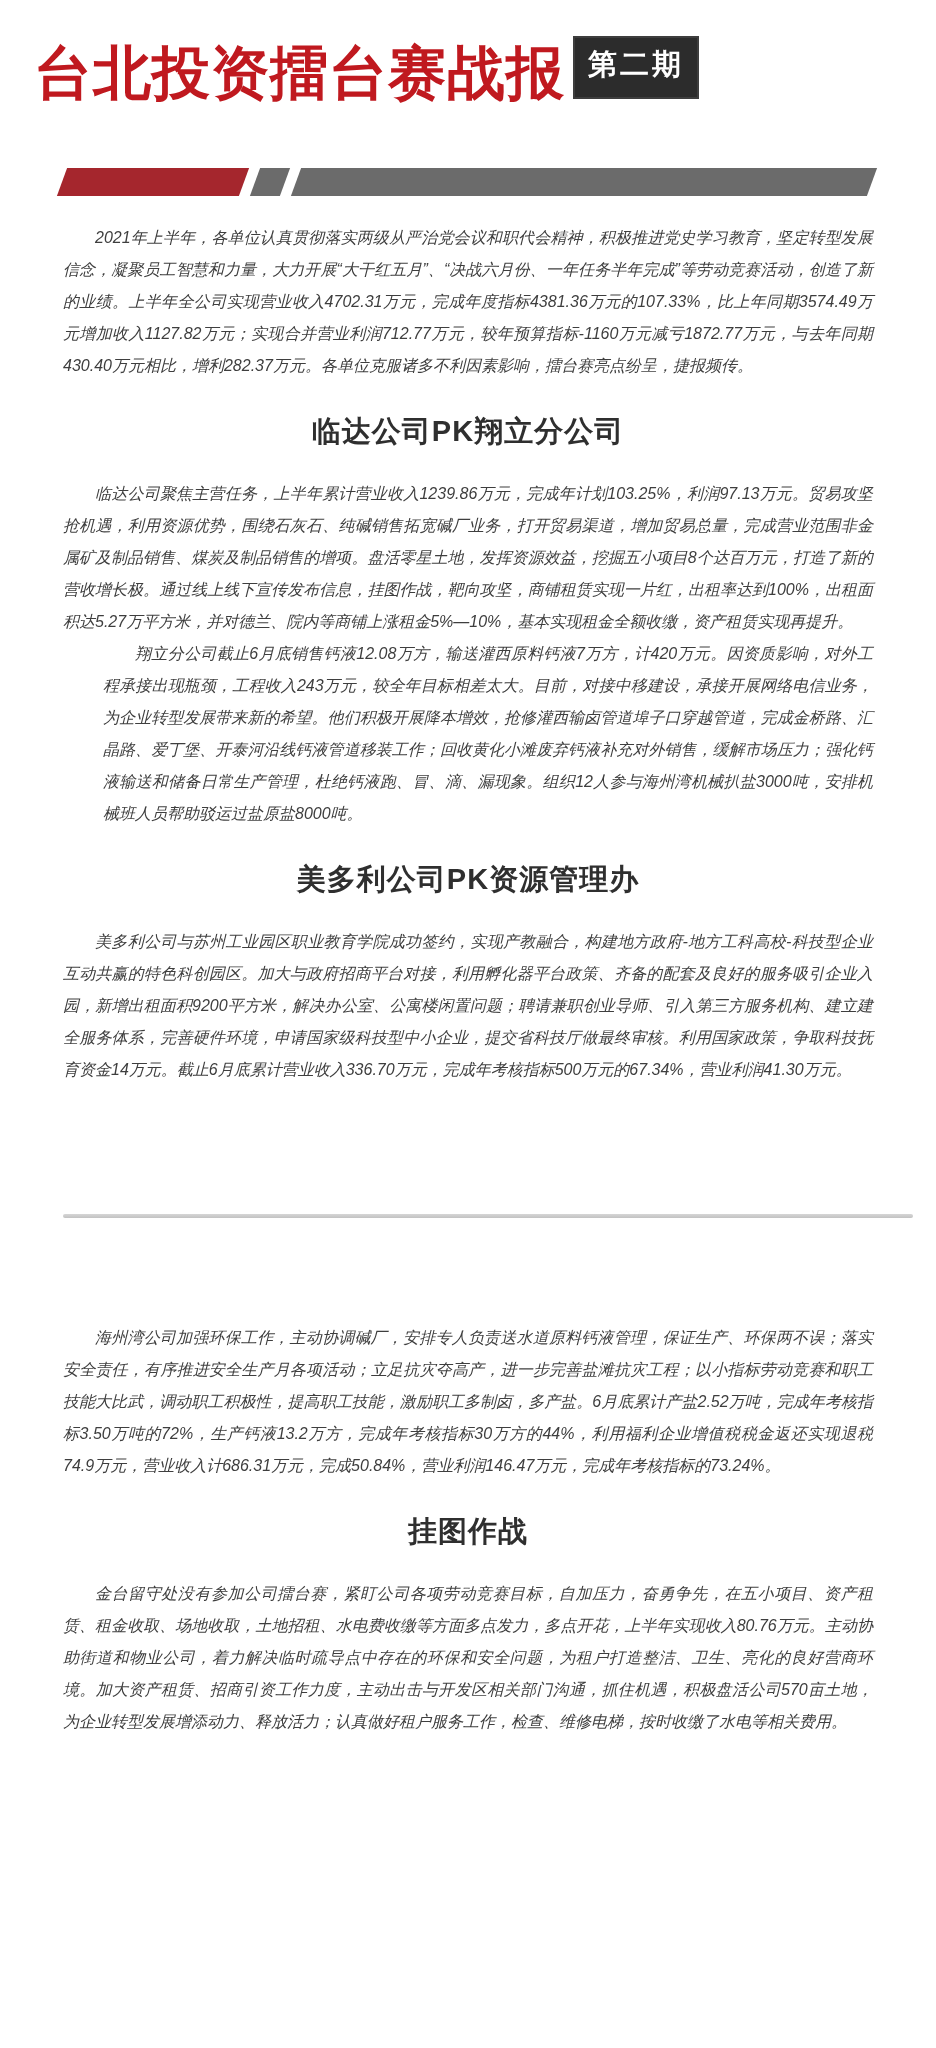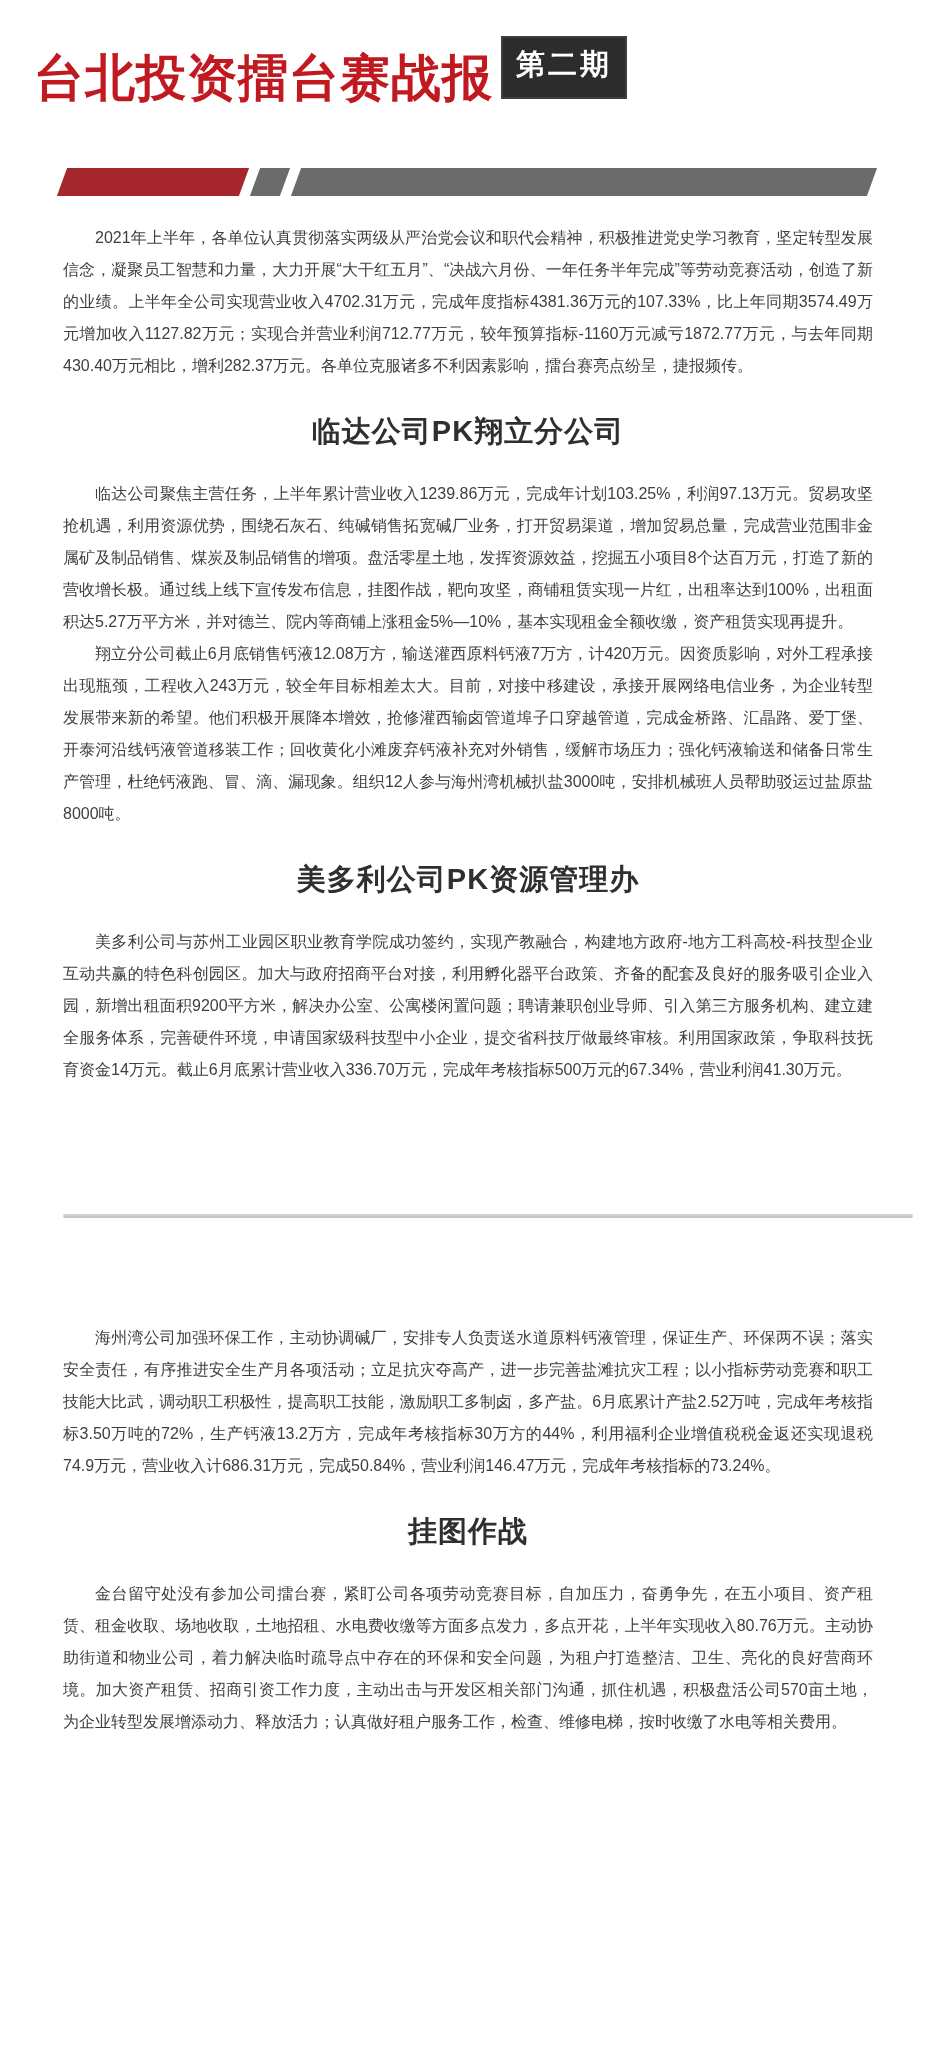--- a/index.html
+++ b/index.html
@@ -2,44 +2,44 @@
 <html><head>
 <meta charset="utf-8">
 <style>
   html, body { margin: 0; padding: 0; background: #ffffff; }
   body { width: 936px; font-family: "Liberation Sans", "DejaVu Sans", sans-serif; }
   .page { width: 936px; padding-bottom: 56px; background: #ffffff; }
 
   
   .masthead { display: flex; align-items: flex-end; padding: 36px 0 0 34px; }
   .masthead h1 {
-    margin: 0; font-size: 50px; line-height: 1.12; font-weight: 900;
+    margin: 0; font-size: 58px; line-height: 1.12; font-weight: 900;
     color: #c0191f; letter-spacing: 1px; white-space: nowrap;
   }
   .issue-badge {
     display: inline-block; background: #2c2c2c; color: #ffffff;
     font-size: 29px; font-weight: 800; letter-spacing: 3px;
     padding: 7px 13px 12px; margin: 0 0 7px 8px; border: 2px solid #3e3e3e;
     white-space: nowrap;
   }
 
   
   .stripes { display: flex; gap: 11px; height: 28px; margin: 62px 0 0 62px; }
   .stripe { height: 100%; transform: skewX(-20deg); }
   .stripe-red  { width: 182px; background: #a5262d; }
   .stripe-gray-sm { width: 30px;  background: #6b6b6b; }
   .stripe-gray-lg { width: 576px; background: #6b6b6b; }
 
   
   .content { padding: 0 63px; }
   .para {
     margin: 26px 0 0 0; text-indent: 2em; text-align: justify;
-    font-size: 16px; line-height: 32px; color: #3e3e3e;
+    font-size: 16px; line-height: 32px; color: #3e3e3e; font-style: italic;
   }
-  section .para + .para { margin-top: 0; }
+  section .para + .para { margin-top: 0; margin-left: 40px; }
   .section-title {
     text-align: center; font-size: 29px; font-weight: 700; color: #2f2f2f;
     margin: 30px 0 22px 0; letter-spacing: 1px;
   }
   .divider {
     width: 850px; height: 4px; margin: 128px auto 104px auto;
     background: linear-gradient(#d6d6d6, #c2c2c2); border-radius: 2px;
   }
 </style>
 </head>

